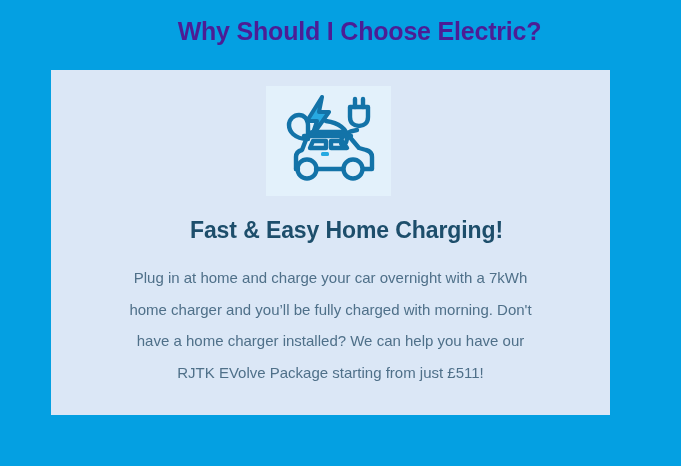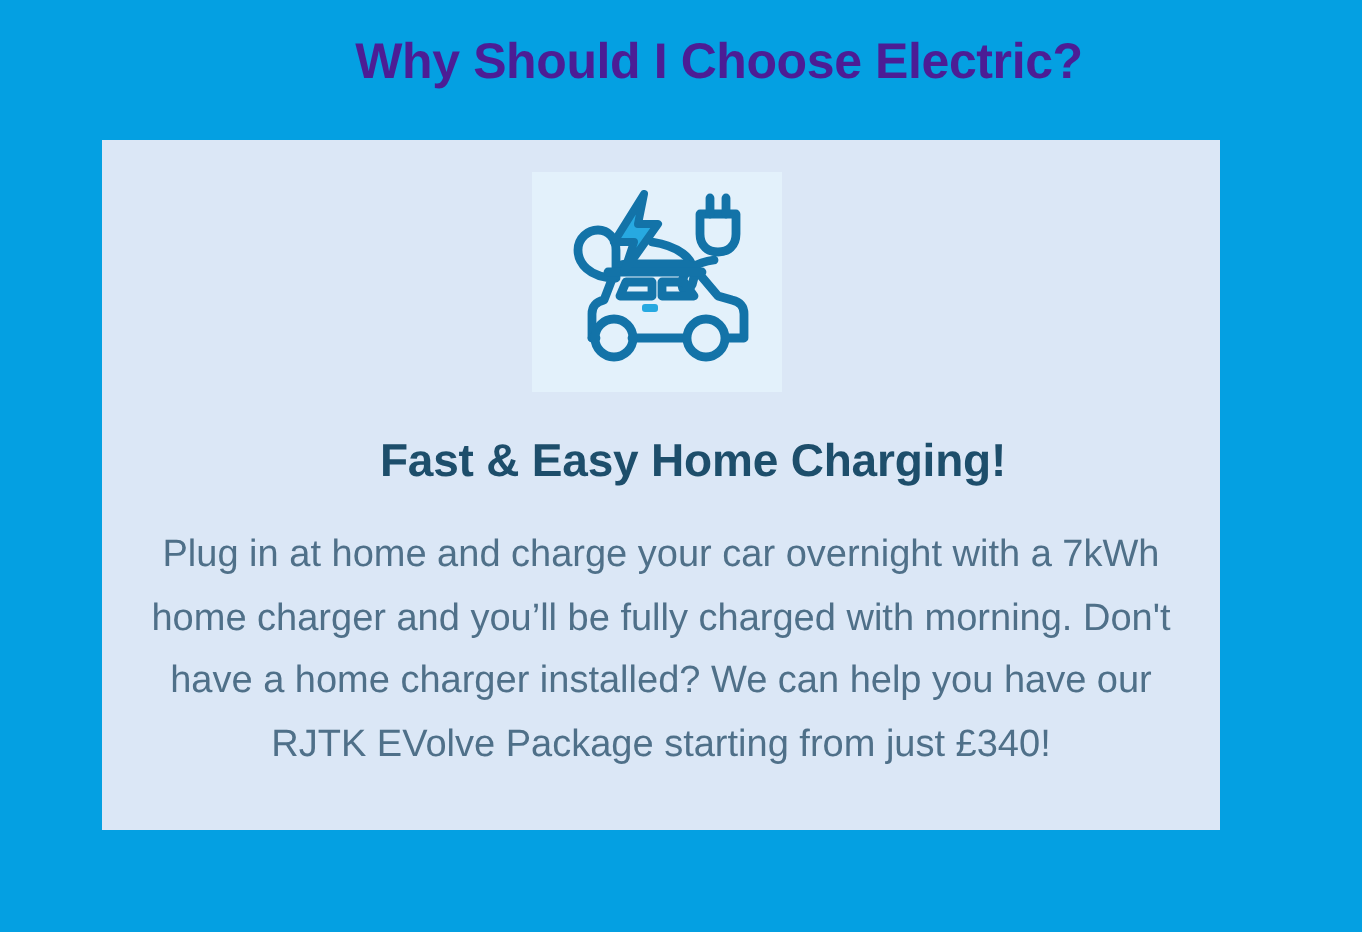--- a/index.html
+++ b/index.html
@@ -71,21 +71,21 @@
     white-space: nowrap;
     margin-left: 16px;
   }
   .card-body {
     position: absolute;
     left: 14px;
     top: 192px;
     width: 531px;
     text-align: center;
     color: #4f7089;
-    font-size: 19px;
+    font-size: 15px;
     font-weight: normal;
     line-height: 31.5px;
   }
   .card-body .body-line {
     display: block;
     white-space: nowrap;
   }
 </style>
 </head>
 <body>
@@ -128,17 +128,17 @@
         <rect x="44" y="57" width="8" height="4" rx="1.5" fill="#27a9e1"></rect>
       </svg>
     </div>
 
     <div class="card-heading">Fast &amp; Easy Home Charging!</div>
 
     <div class="card-body">
       <span class="body-line">Plug in at home and charge your car overnight with a 7kWh</span>
       <span class="body-line">home charger and you’ll be fully charged with morning. Don't</span>
       <span class="body-line">have a home charger installed? We can help you have our</span>
-      <span class="body-line">RJTK EVolve Package starting from just £340!</span>
+      <span class="body-line">RJTK EVolve Package starting from just £511!</span>
     </div>
 
   </div>
 </div>
 
 </body></html>

